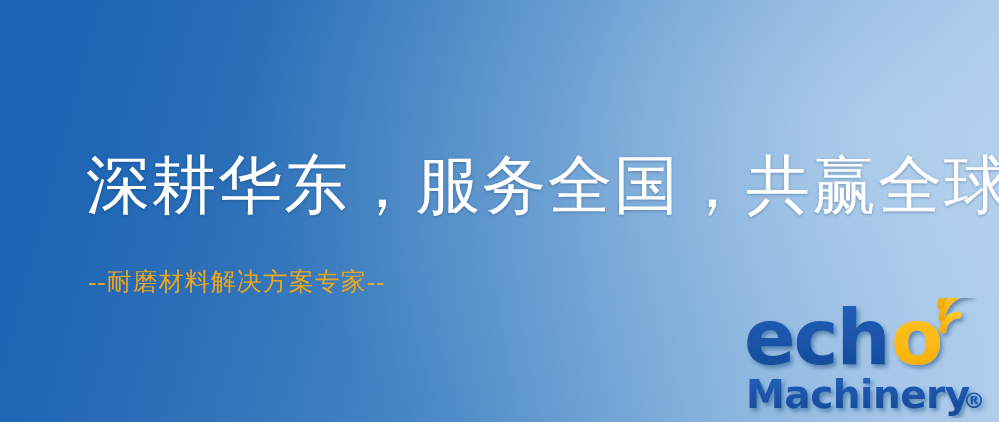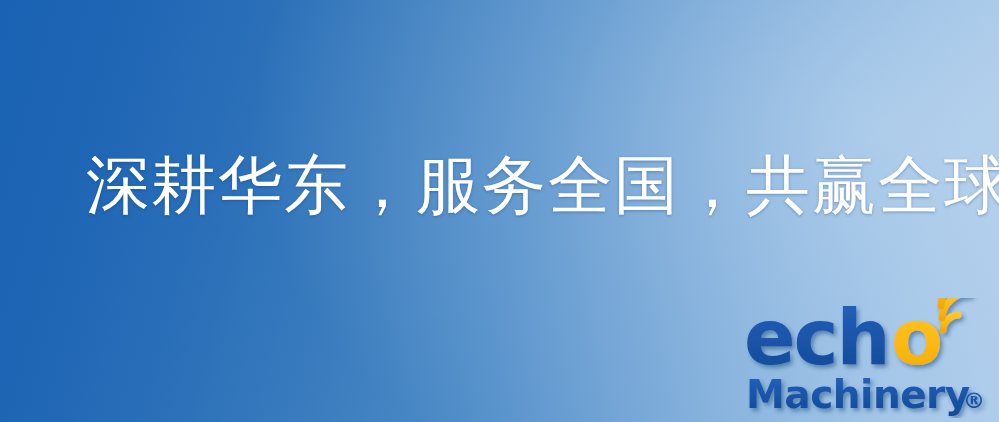--- a/index.html
+++ b/index.html
@@ -81,20 +81,21 @@
     font-family: "DejaVu Sans", "Liberation Sans", sans-serif;
   }
 </style>
 </head>
 <body>
 
 <div id="banner">
 
   <div class="headline">深耕华东，服务全国，共赢全球</div>
 
+  <div class="subhead">--耐磨材料解决方案专家--</div>
 
   <div class="logo">
     <svg width="252" height="120" viewBox="0 0 252 120" xmlns="http://www.w3.org/2000/svg" aria-hidden="true">
       <defs>
         <filter id="logoShadow" x="-25%" y="-25%" width="160%" height="160%">
           <feDropShadow dx="2.5" dy="3" stdDeviation="2.2" flood-color="#0d3a72" flood-opacity="0.45"></feDropShadow>
         </filter>
         <linearGradient id="blueGrad" x1="0" y1="0" x2="0" y2="1">
           <stop offset="0%" stop-color="#2463bd"></stop>
           <stop offset="55%" stop-color="#1a53a8"></stop>

